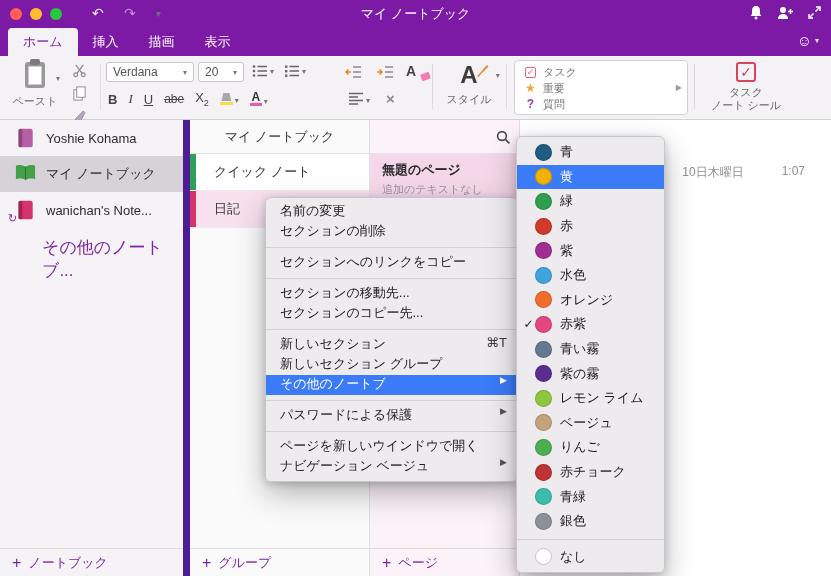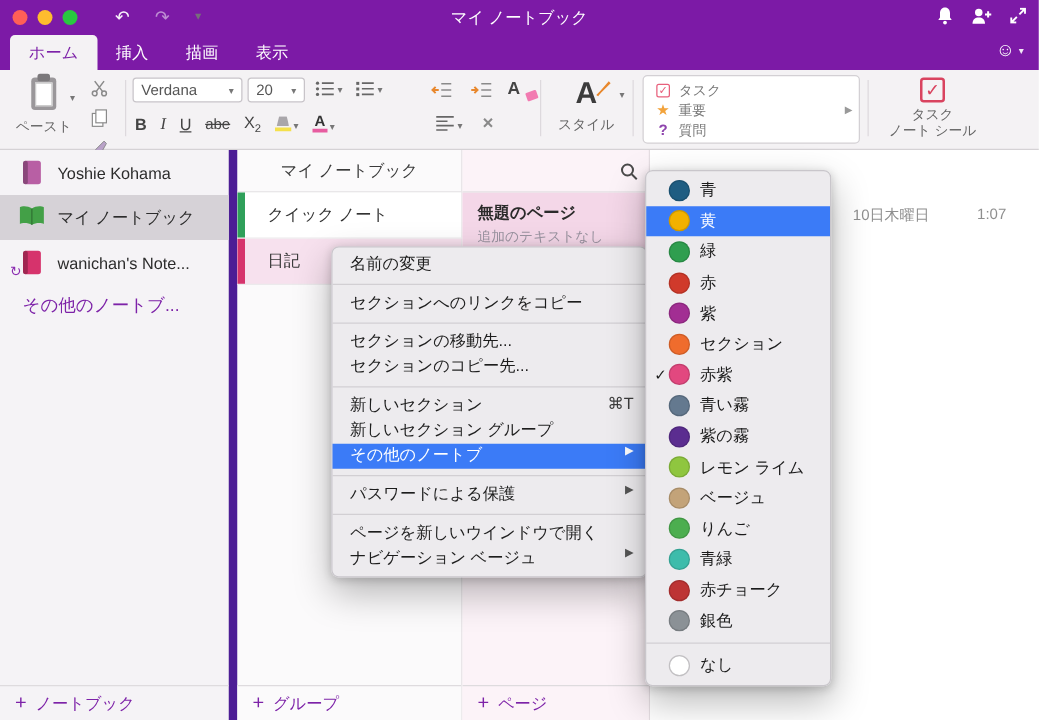--- a/index.html
+++ b/index.html
@@ -91,21 +91,21 @@
   .col { position:absolute; top:0; bottom:0; }
   .sidebar { left:0; width:190px; background:#f5f3f6; border-right:7px solid #4c1d95; }
   .seccol { left:190px; width:180px; background:#fbfafb; border-right:1px solid #e3e0e3; }
   .pagecol { left:370px; width:150px; background:#fcf3f8; border-right:1px solid #e5dde2; }
   .maincol { left:520px; right:0; background:#fff; }
 
   .nb-row { height:36px; display:flex; align-items:center; gap:10px; padding-left:14px; font-size:13px; color:#2c2c2c; }
   .nb-row.selected { background:#d6d2d7; }
   .nb-icon { position:relative; width:22px; height:22px; flex:0 0 22px; }
   .sync-badge { position:absolute; left:-6px; bottom:-3px; font-size:11px; color:#8a2bb0; background:#f5f3f6; border-radius:50%; line-height:11px; }
-  .more-link { padding:8px 0 0 18px; font-size:14px; color:#7d22a8; }
+  .more-link { padding:8px 0 0 18px; font-size:17px; color:#7d22a8;margin-left:24px; }
 
   .footer { position:absolute; left:0; right:0; bottom:0; height:28px; border-top:1px solid #dedbde; display:flex; align-items:center; gap:7px; padding-left:12px; color:#7d22a8; font-size:13px; }
   .footer .plus { font-size:16px; line-height:16px; }
 
   .sec-header { height:34px; line-height:34px; text-align:center; font-size:13px; color:#3a3a3a; border-bottom:1px solid #e4e1e4; }
   .sec-row { position:relative; height:37px; display:flex; align-items:center; padding-left:24px; font-size:13px; color:#333; border-bottom:1px solid #eceaec; background:#fff; }
   .sec-row.selected { background:#f7e1ee; }
   .secbar { position:absolute; left:0; top:0; bottom:0; width:6px; }
 
   .page-header { height:34px; border-bottom:1px solid #e4e1e4; position:relative; }
@@ -410,20 +410,23 @@
         <span>10日木曜日</span>
         <span>1:07</span>
       </div>
     </div>
   </div>
 
   <div class="menu context-menu">
     <div class="menu-item">
         <span>名前の変更</span>
       </div>
+    <div class="menu-item">
+        <span>セクションの削除</span>
+      </div>
     <div class="menu-sep"></div>
     <div class="menu-item">
         <span>セクションへのリンクをコピー</span>
       </div>
     <div class="menu-sep"></div>
     <div class="menu-item">
         <span>セクションの移動先...</span>
       </div>
     <div class="menu-item">
         <span>セクションのコピー先...</span>
@@ -476,22 +479,27 @@
         <span class="cm-dot" style="background: rgb(208, 58, 43);"></span>
         <span class="cm-label">赤</span>
       </div>
     <div class="cm-row">
         <span class="cm-check"></span>
         <span class="cm-dot" style="background: rgb(162, 46, 147);"></span>
         <span class="cm-label">紫</span>
       </div>
     <div class="cm-row">
         <span class="cm-check"></span>
+        <span class="cm-dot" style="background: rgb(63, 163, 220);"></span>
+        <span class="cm-label">水色</span>
+      </div>
+    <div class="cm-row">
+        <span class="cm-check"></span>
         <span class="cm-dot" style="background: rgb(239, 108, 45);"></span>
-        <span class="cm-label">セクション</span>
+        <span class="cm-label">オレンジ</span>
       </div>
     <div class="cm-row">
         <span class="cm-check">✓</span>
         <span class="cm-dot" style="background: rgb(226, 72, 127);"></span>
         <span class="cm-label">赤紫</span>
       </div>
     <div class="cm-row">
         <span class="cm-check"></span>
         <span class="cm-dot" style="background: rgb(100, 121, 143);"></span>
         <span class="cm-label">青い霧</span>
@@ -511,30 +519,30 @@
         <span class="cm-dot" style="background: rgb(195, 163, 121);"></span>
         <span class="cm-label">ベージュ</span>
       </div>
     <div class="cm-row">
         <span class="cm-check"></span>
         <span class="cm-dot" style="background: rgb(76, 174, 79);"></span>
         <span class="cm-label">りんご</span>
       </div>
     <div class="cm-row">
         <span class="cm-check"></span>
+        <span class="cm-dot" style="background: rgb(189, 52, 52);"></span>
+        <span class="cm-label">赤チョーク</span>
+      </div>
+    <div class="cm-row">
+        <span class="cm-check"></span>
         <span class="cm-dot" style="background: rgb(61, 188, 171);"></span>
         <span class="cm-label">青緑</span>
       </div>
     <div class="cm-row">
         <span class="cm-check"></span>
-        <span class="cm-dot" style="background: rgb(189, 52, 52);"></span>
-        <span class="cm-label">赤チョーク</span>
-      </div>
-    <div class="cm-row">
-        <span class="cm-check"></span>
         <span class="cm-dot" style="background: rgb(139, 145, 150);"></span>
         <span class="cm-label">銀色</span>
       </div>
     <div class="menu-sep"></div>
     <div class="cm-row">
         <span class="cm-check"></span>
         <span class="cm-dot none"></span>
         <span class="cm-label">なし</span>
       </div>
   </div>

